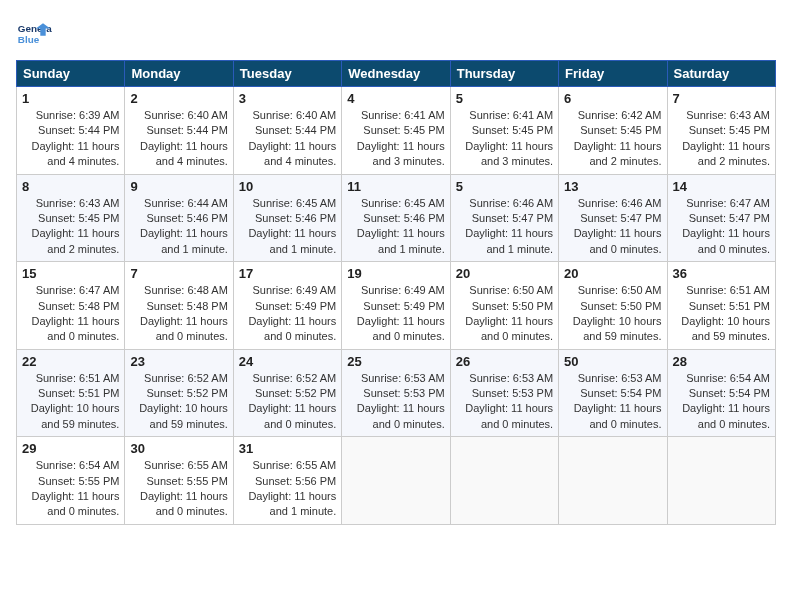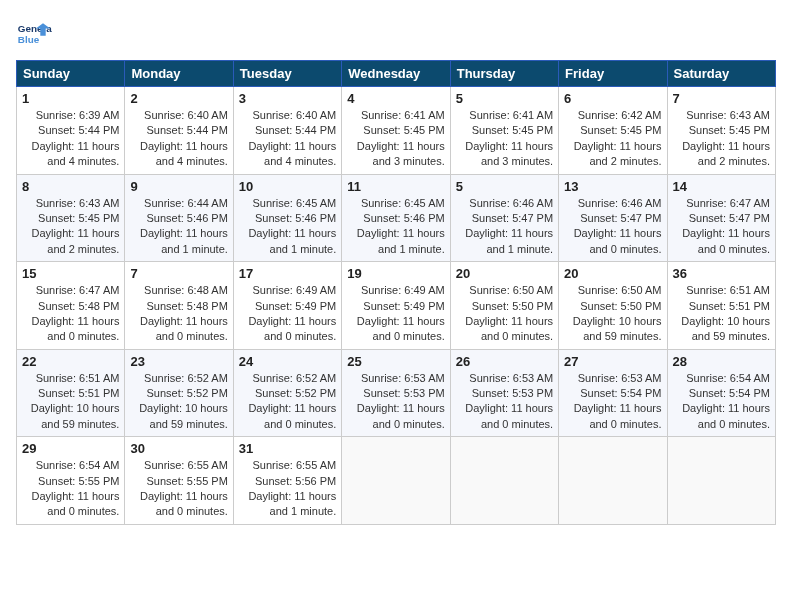--- a/index.html
+++ b/index.html
@@ -211,21 +211,21 @@
         </td>
         <td>
           <span class="day-num">25</span>
           <div class="day-info">Sunrise: 6:53 AM<br>Sunset: 5:53 PM<br>Daylight: 11 hours<br>and 0 minutes.</div>
         </td>
         <td>
           <span class="day-num">26</span>
           <div class="day-info">Sunrise: 6:53 AM<br>Sunset: 5:53 PM<br>Daylight: 11 hours<br>and 0 minutes.</div>
         </td>
         <td>
-          <span class="day-num">27</span>
+          <span class="day-num">50</span>
           <div class="day-info">Sunrise: 6:53 AM<br>Sunset: 5:54 PM<br>Daylight: 11 hours<br>and 0 minutes.</div>
         </td>
         <td>
           <span class="day-num">28</span>
           <div class="day-info">Sunrise: 6:54 AM<br>Sunset: 5:54 PM<br>Daylight: 11 hours<br>and 0 minutes.</div>
         </td>
       </tr>
       <tr>
         <td>
           <span class="day-num">29</span>

